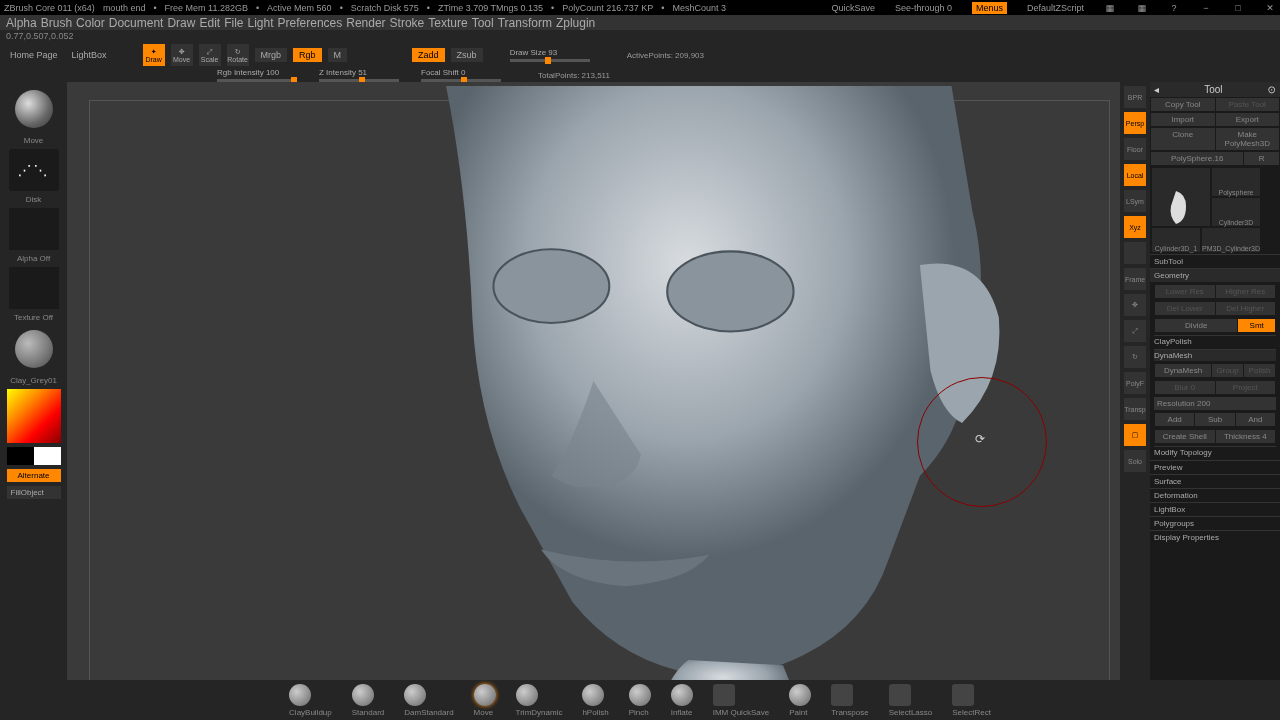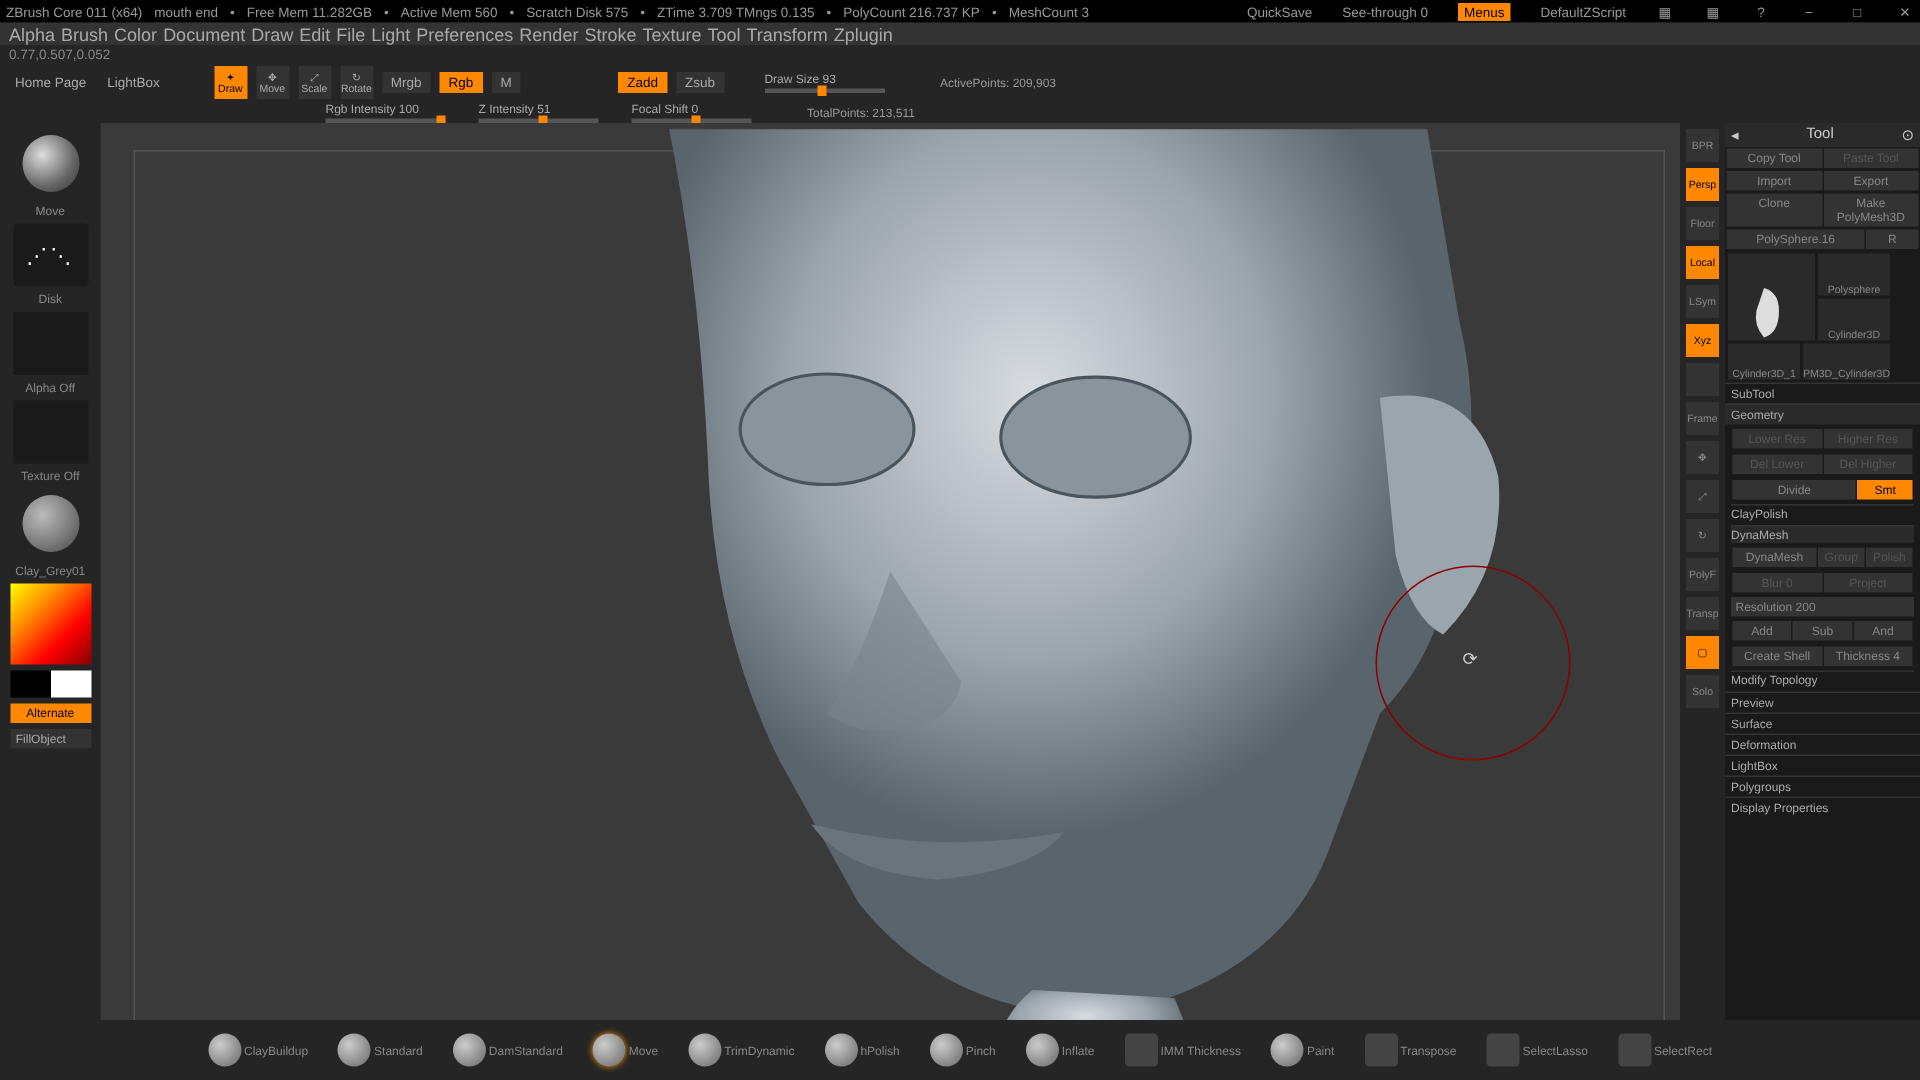--- a/index.html
+++ b/index.html
@@ -58,21 +58,21 @@
 .right-panel .rbtn { flex: 1; background: #333; padding: 2px 3px; text-align: center; cursor: pointer; color: #888; font-size: 8px; }
 .right-panel .rbtn.disabled { color: #555; }
 .right-panel .rbtn.orange { background: #ff8800; color: #000; }
 .right-panel .tool-thumbs { display: flex; flex-wrap: wrap; gap: 2px; padding: 2px; }
 .right-panel .thumb { width: 48px; height: 48px; background: #2a2a2a; display: flex; flex-direction: column; align-items: center; justify-content: flex-end; font-size: 7px; color: #888; }
 .right-panel .section { padding: 2px 4px; color: #aaa; cursor: pointer; border-top: 1px solid #333; }
 .right-panel .section.active { background: #2a2a2a; }
 .right-panel .sub-content { padding: 2px 4px; display: flex; flex-direction: column; gap: 2px; }
 
 .bottom-bar { position: absolute; bottom: 0; left: 0; right: 0; height: 40px; background: #252525; display: flex; align-items: center; justify-content: center; gap: 20px; }
-.bottom-bar .bbtn { display: flex; flex-direction: row; align-items: center; gap: 2px; cursor: pointer; }
+.bottom-bar .bbtn { display: flex; flex-direction: column; gap: 2px; cursor: pointer; }
 .bottom-bar .bicon { width: 22px; height: 22px; background: radial-gradient(circle at 35% 35%, #ccc, #666); border-radius: 50%; }
 .bottom-bar .bicon.flat { background: #444; border-radius: 3px; }
 .bottom-bar .blabel { font-size: 8px; color: #888; }
 .bottom-bar .active .bicon { box-shadow: 0 0 4px #ff8800; }
 
 
 .head-svg { width: 100%; height: 100%; }
 </style>
 </head>
 <body>
@@ -376,21 +376,21 @@
   <div class="bbtn">
       <div class="bicon"></div>
       <span class="blabel">Pinch</span>
     </div>
   <div class="bbtn">
       <div class="bicon"></div>
       <span class="blabel">Inflate</span>
     </div>
   <div class="bbtn">
       <div class="bicon flat"></div>
-      <span class="blabel">IMM Thickness</span>
+      <span class="blabel">IMM QuickSave</span>
     </div>
   <div class="bbtn">
       <div class="bicon"></div>
       <span class="blabel">Paint</span>
     </div>
   <div class="bbtn">
       <div class="bicon flat"></div>
       <span class="blabel">Transpose</span>
     </div>
   <div class="bbtn">

